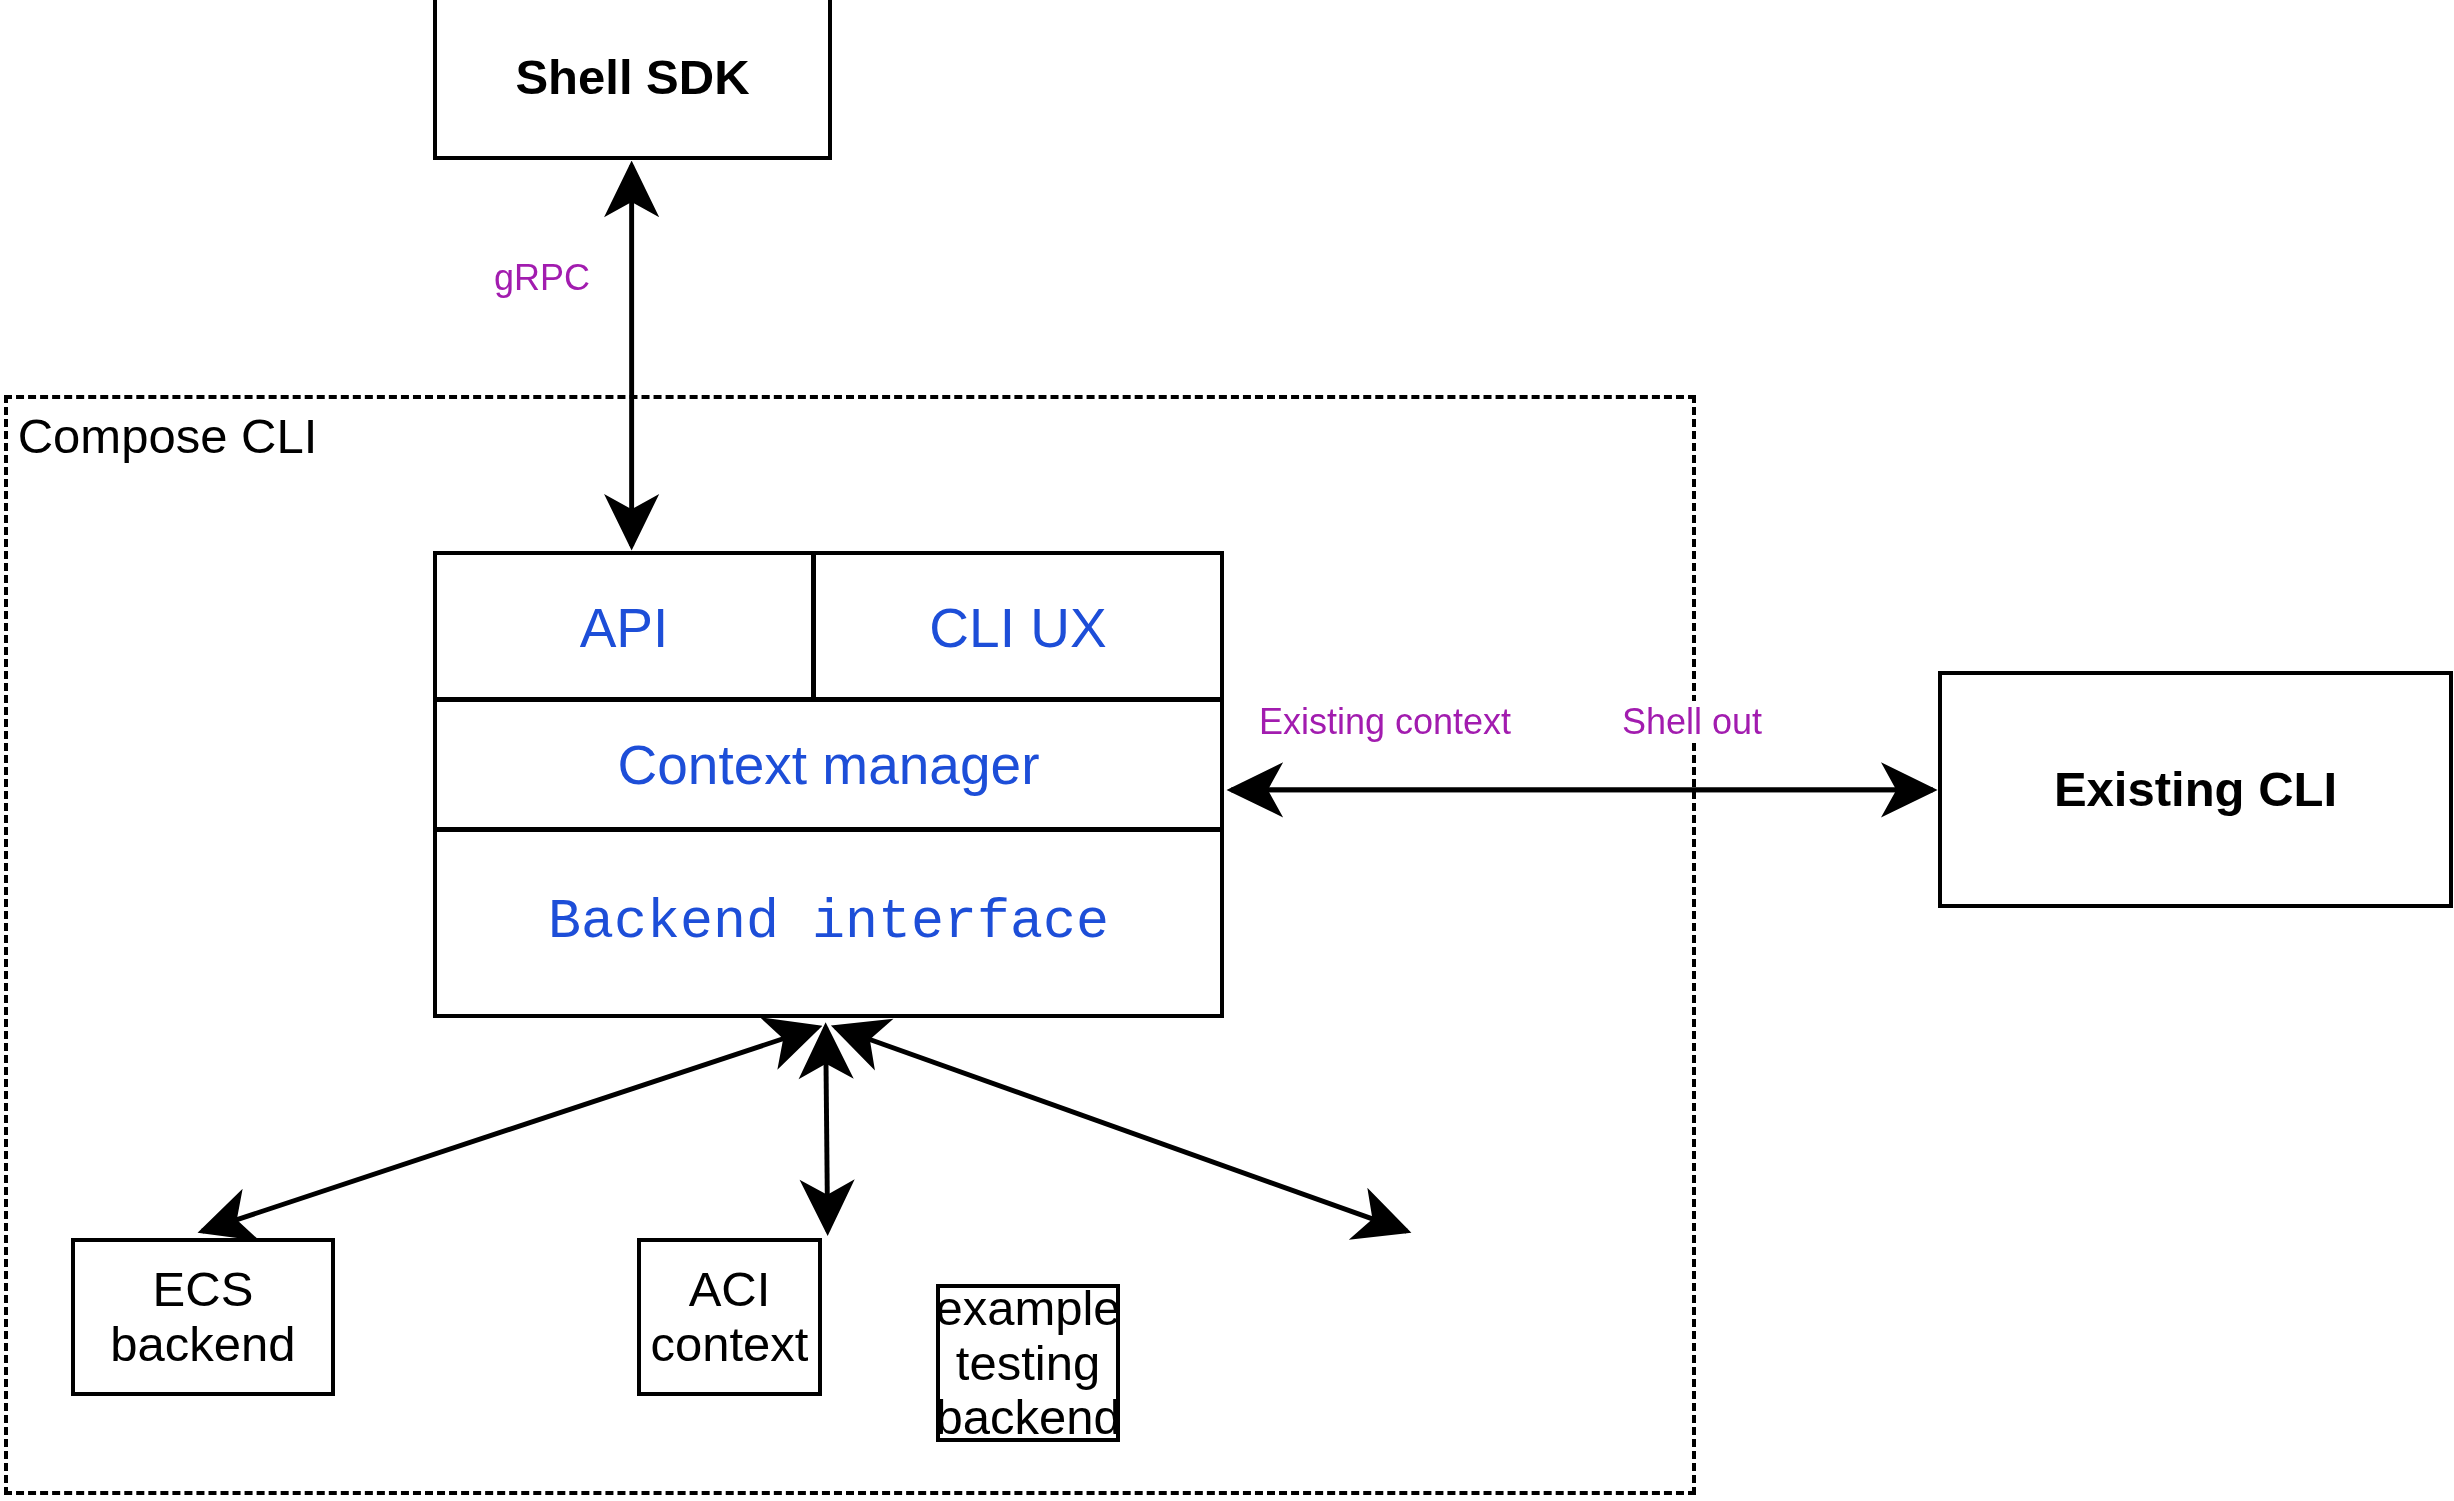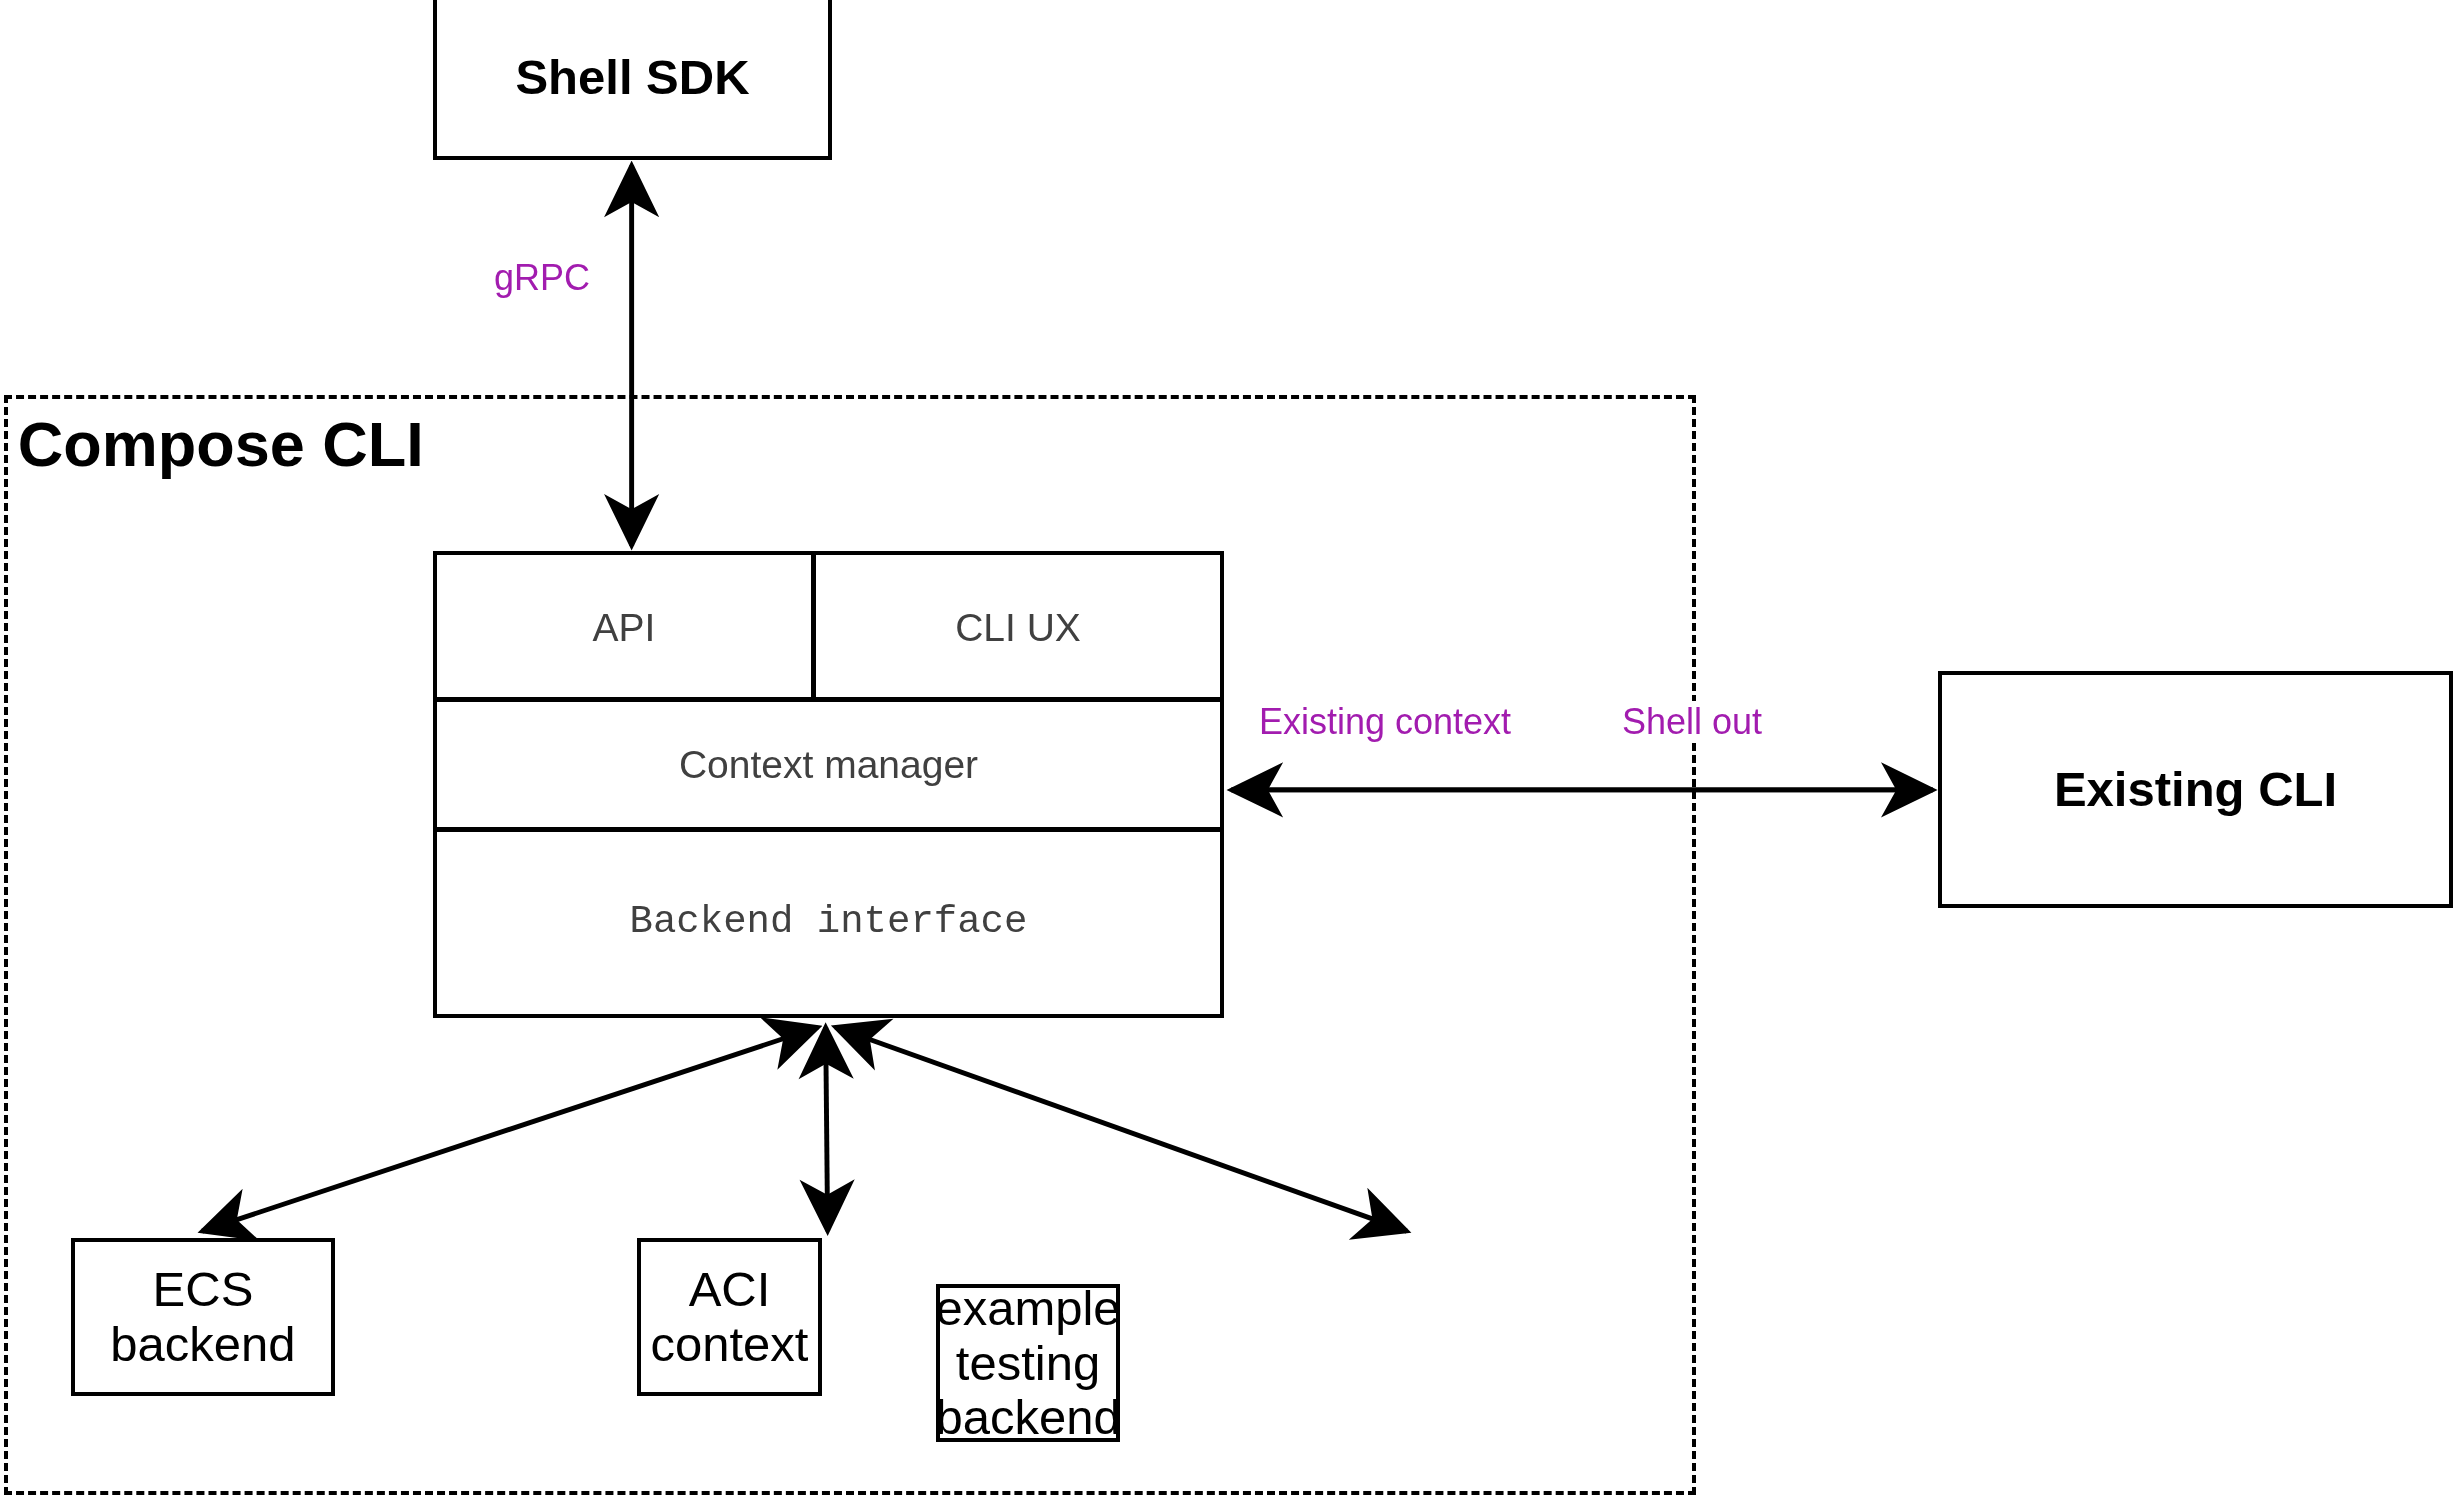--- a/index.html
+++ b/index.html
@@ -38,35 +38,35 @@
   }
   .bold { font-weight: bold; }
   .cell {
     position: absolute;
     box-sizing: border-box;
     background: transparent;
     display: flex;
     align-items: center;
     justify-content: center;
     text-align: center;
-    color: #404040;
-    font-size: 39px;
+    color: #1d4ed8;
+    font-size: 55px;
     font-family: "Liberation Sans", sans-serif;
   }
   .group-dashed {
     position: absolute;
     box-sizing: border-box;
     border: 4.9px dashed #000000;
     background: transparent;
   }
   .group-label {
     position: absolute;
     color: #000000;
-    font-size: 63px;
-    font-weight: bold;
+    font-size: 49px;
+    font-weight: normal;
     white-space: nowrap;
     font-family: "Liberation Sans", sans-serif;
   }
   .edge-label {
     position: absolute;
     color: #a21caf;
     font-size: 36px;
     white-space: nowrap;
     background: #ffffff;
     padding: 0 5.9px;

